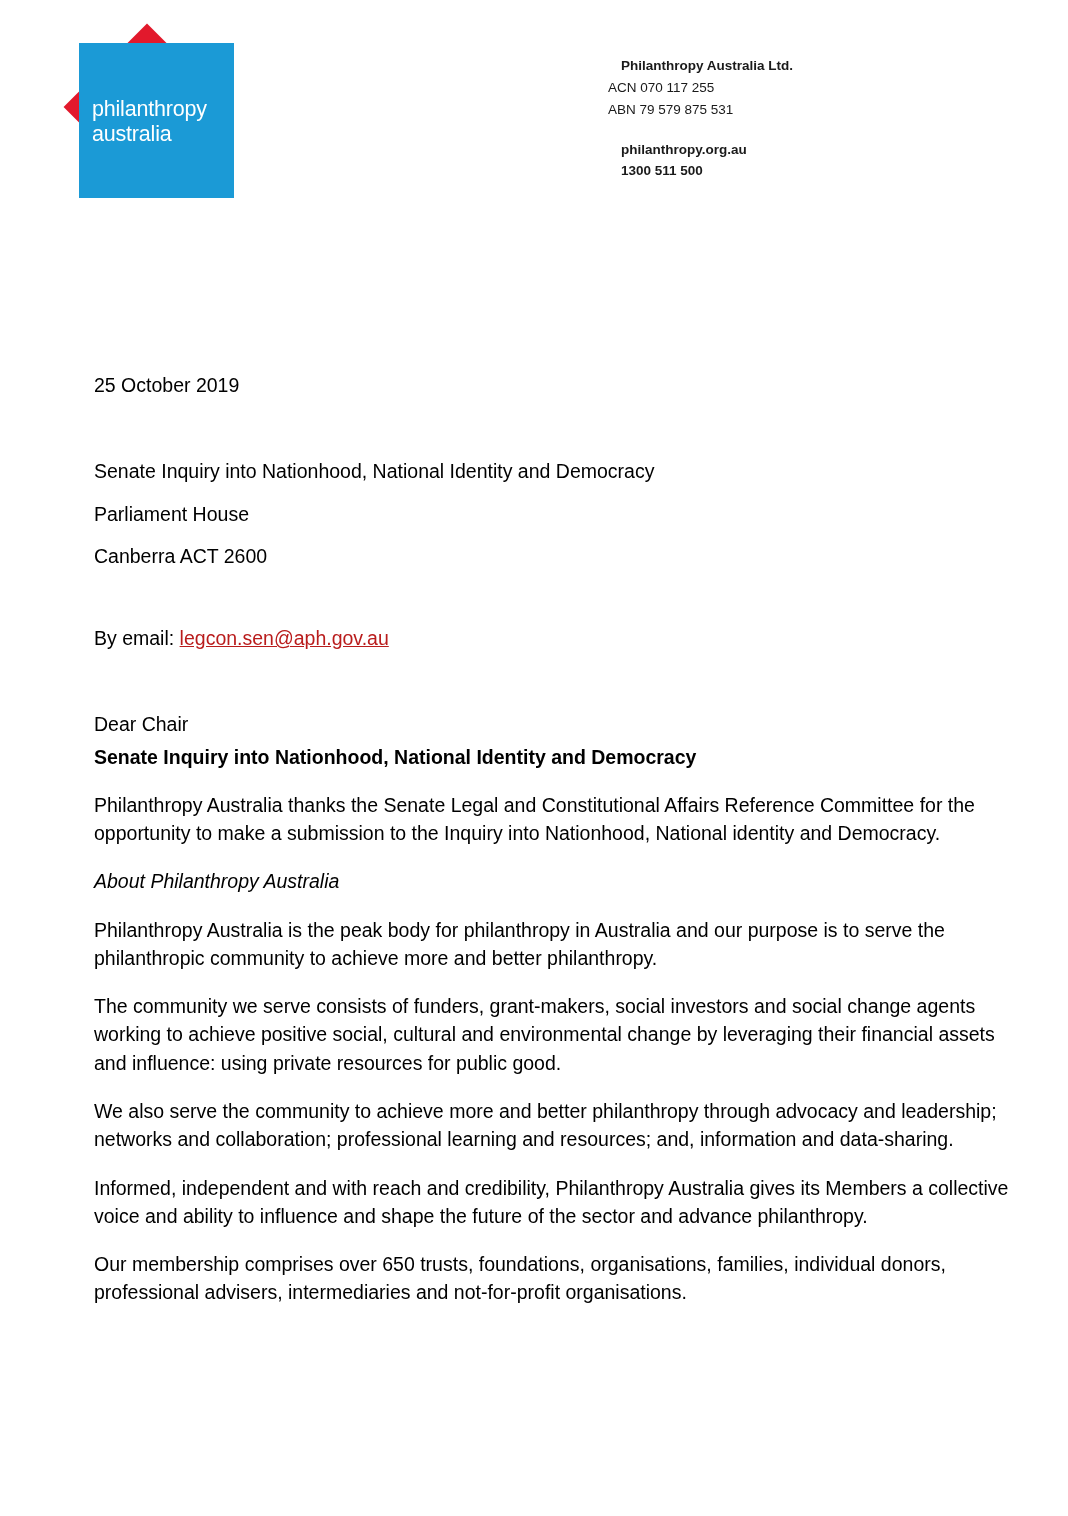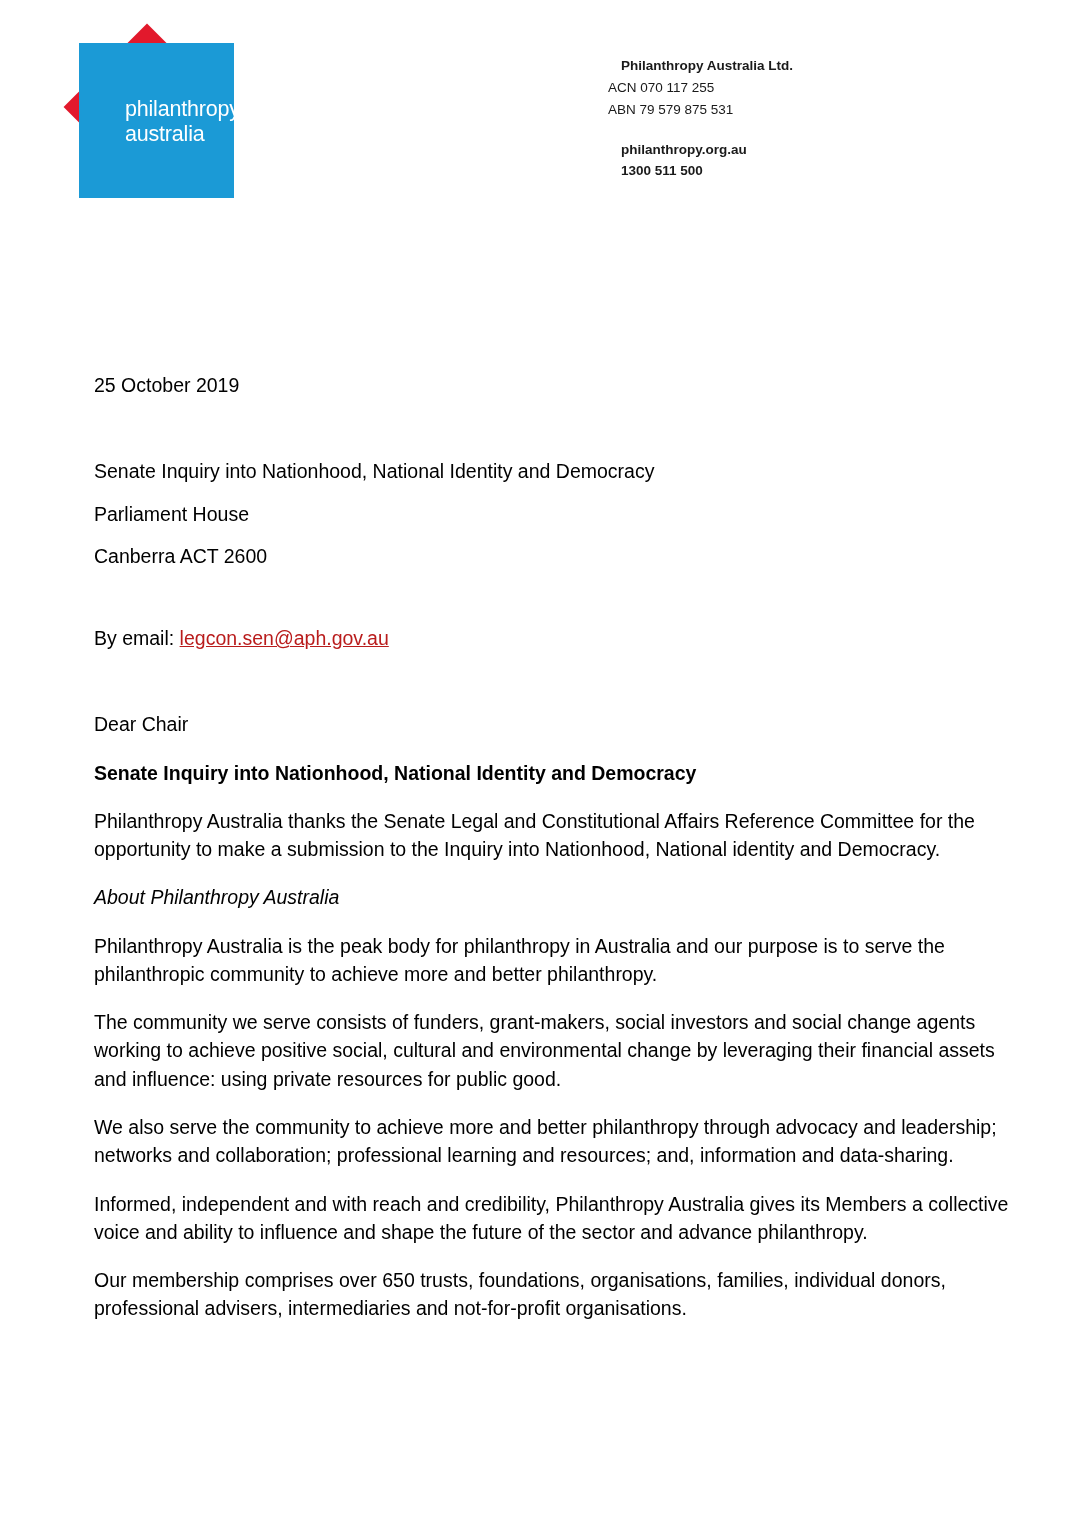--- a/index.html
+++ b/index.html
@@ -54,21 +54,20 @@
   .logo-text {
     position: absolute;
     left: 29px;
     top: 85px;
     width: 155px;
     text-align: left;
     padding-left: 13px;
     box-sizing: border-box;
     color: #ffffff;
     line-height: 1.18;
-    margin-left: 33px;
   }
   .logo-text .l1 {
     display: block;
     font-size: 21.5px;
     letter-spacing: -0.2px;
   }
   .logo-text .l2 {
     display: block;
     font-size: 21.5px;
     letter-spacing: -0.2px;
@@ -111,21 +110,21 @@
   }
   .by-email {
     margin: 0 0 58px 0;
   }
   .by-email a,
   .by-email .email {
     color: #b91c1c;
     text-decoration: underline;
   }
   .salutation {
-    margin: 0 0 20px 0;
+    margin: 0 0 4px 0;
   }
   .subject {
     font-weight: bold;
     margin: 0 0 20px 0;
     font-size: 19.5px;
   }
   .para {
     margin: 0 0 20px 0;
   }
   .heading-italic {

